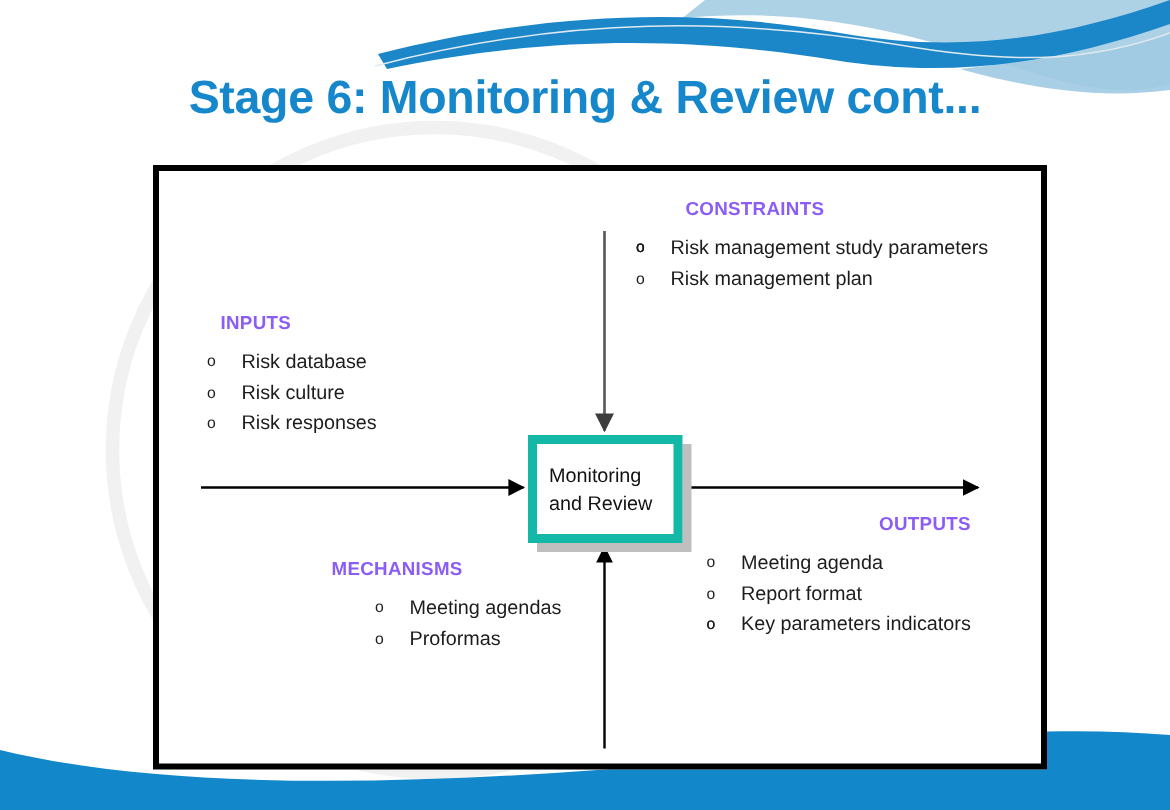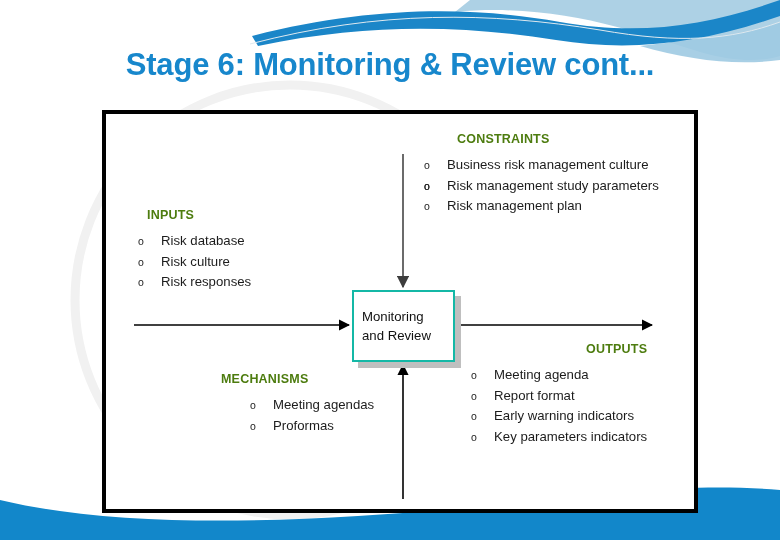--- a/index.html
+++ b/index.html
@@ -64,21 +64,21 @@
   
   .sect {
     position: absolute;
     font-family: "Liberation Sans", sans-serif;
     color: #111111;
   }
   .sect-head {
     font-size: 12.5px;
     font-weight: bold;
     letter-spacing: 0.2px;
-    color: #4d7c0f;
+    color: #8b5cf6;
     margin-bottom: 9px;
     white-space: nowrap;
   }
   .bullets {
     list-style: none;
     margin: 0;
     padding: 0;
   }
   .bullets li {
     position: relative;
@@ -118,21 +118,21 @@
     height: 72px;
     background: #bfbfbf;
   }
   #process-box {
     position: absolute;
     left: 246px;
     top: 176px;
     width: 103px;
     height: 72px;
     background: #ffffff;
-    border: 2px solid #14b8a6;
+    border: 6px solid #14b8a6;
     box-sizing: border-box;
     display: flex;
     flex-direction: column;
     align-items: flex-start;
     justify-content: center;
     padding-left: 8px;
   }
   #process-box .pline {
     font-size: 13.2px;
     line-height: 19px;
@@ -188,21 +188,21 @@
     <div id="process-shadow"></div>
 
     <div id="process-box">
       <div class="pline">Monitoring</div>
       <div class="pline">and Review</div>
     </div>
 
     <div class="sect" id="sect-constraints">
       <div class="sect-head">CONSTRAINTS</div>
       <ul class="bullets">
-        <li><span class="bullet-mark">o</span><span>Business risk management culture</span></li>
+        <li><span class="bullet-mark">o</span></li>
         <li><span class="bullet-mark">o</span></li>
         <li><span class="bullet-mark">o</span><span>Risk management study parameters</span></li>
         <li><span class="bullet-mark">o</span><span>Risk management plan</span></li>
       </ul>
     </div>
 
     <div class="sect" id="sect-inputs">
       <div class="sect-head">INPUTS</div>
       <ul class="bullets">
         <li><span class="bullet-mark">o</span><span>Risk database</span></li>
@@ -217,19 +217,19 @@
         <li><span class="bullet-mark">o</span><span>Meeting agendas</span></li>
         <li><span class="bullet-mark">o</span><span>Proformas</span></li>
       </ul>
     </div>
 
     <div class="sect" id="sect-outputs">
       <div class="sect-head">OUTPUTS</div>
       <ul class="bullets">
         <li><span class="bullet-mark">o</span><span>Meeting agenda</span></li>
         <li><span class="bullet-mark">o</span><span>Report format</span></li>
-        <li><span class="bullet-mark">o</span><span>Early warning indicators</span></li>
+        <li><span class="bullet-mark">o</span></li>
         <li><span class="bullet-mark">o</span><span>Key parameters indicators</span></li>
       </ul>
     </div>
 
   </div>
 </div>
 
 </body></html>

